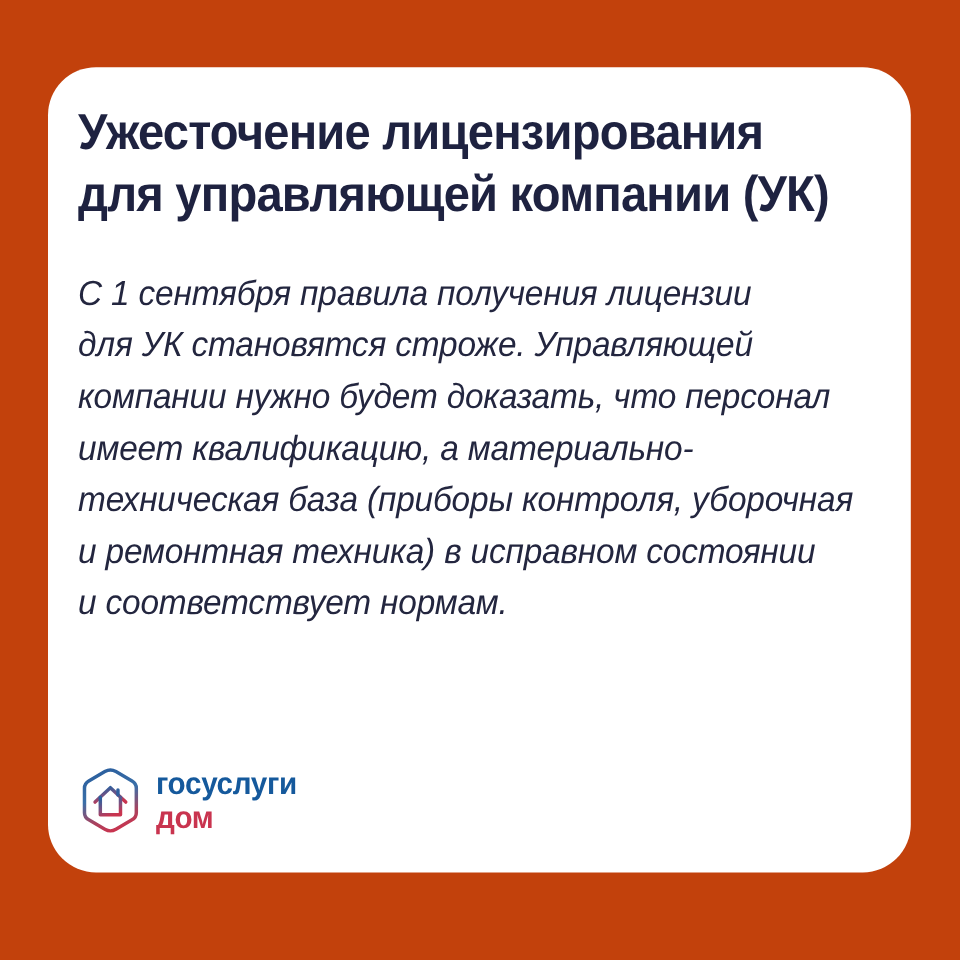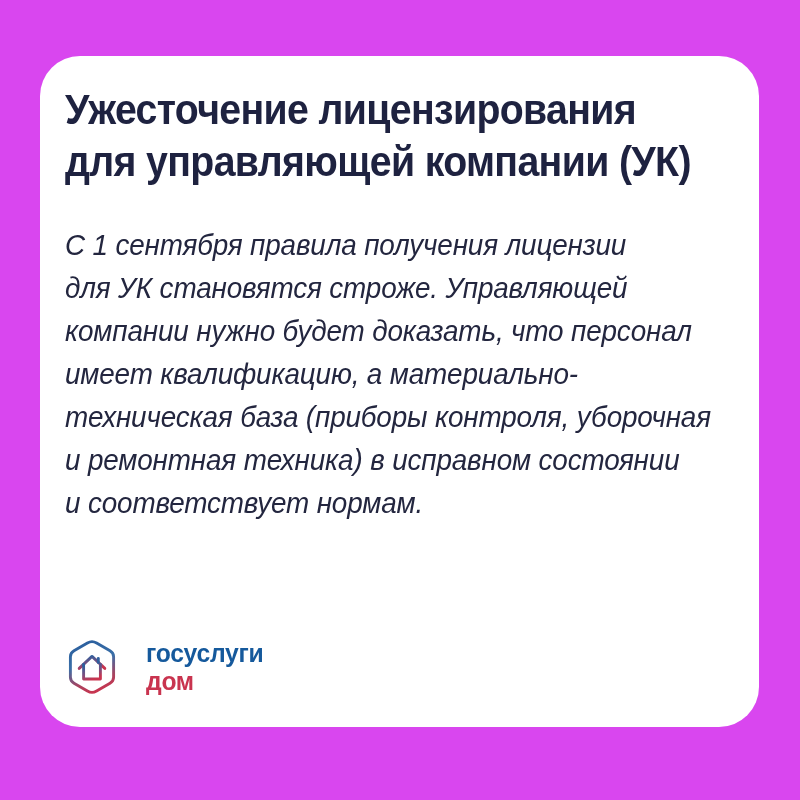--- a/index.html
+++ b/index.html
@@ -13,21 +13,21 @@
     overflow: hidden;
     background: #e3e8f8;
     font-family: "Liberation Sans", "DejaVu Sans", sans-serif;
     -webkit-font-smoothing: antialiased;
   }
 
   #canvas {
     position: relative;
     width: 800px;
     height: 800px;
-    background: #d946ef;
+    background: #c2410c;
   }
 
   
   #card {
     position: absolute;
     left: 40px;
     top: 56px;
     width: 719px;
     height: 671px;
     background: #ffffff;
@@ -77,21 +77,21 @@
     transform-origin: left center;
   }
 
   
   .logo {
     position: absolute;
     left: 26px;
     top: 583px;
     display: flex;
     align-items: center;
-    gap: 28px;
+    gap: 12px;
   }
   .logo-mark {
     width: 52px;
     height: 56px;
     flex: 0 0 auto;
     display: block;
   }
   .logo-words {
     display: flex;
     flex-direction: column;

